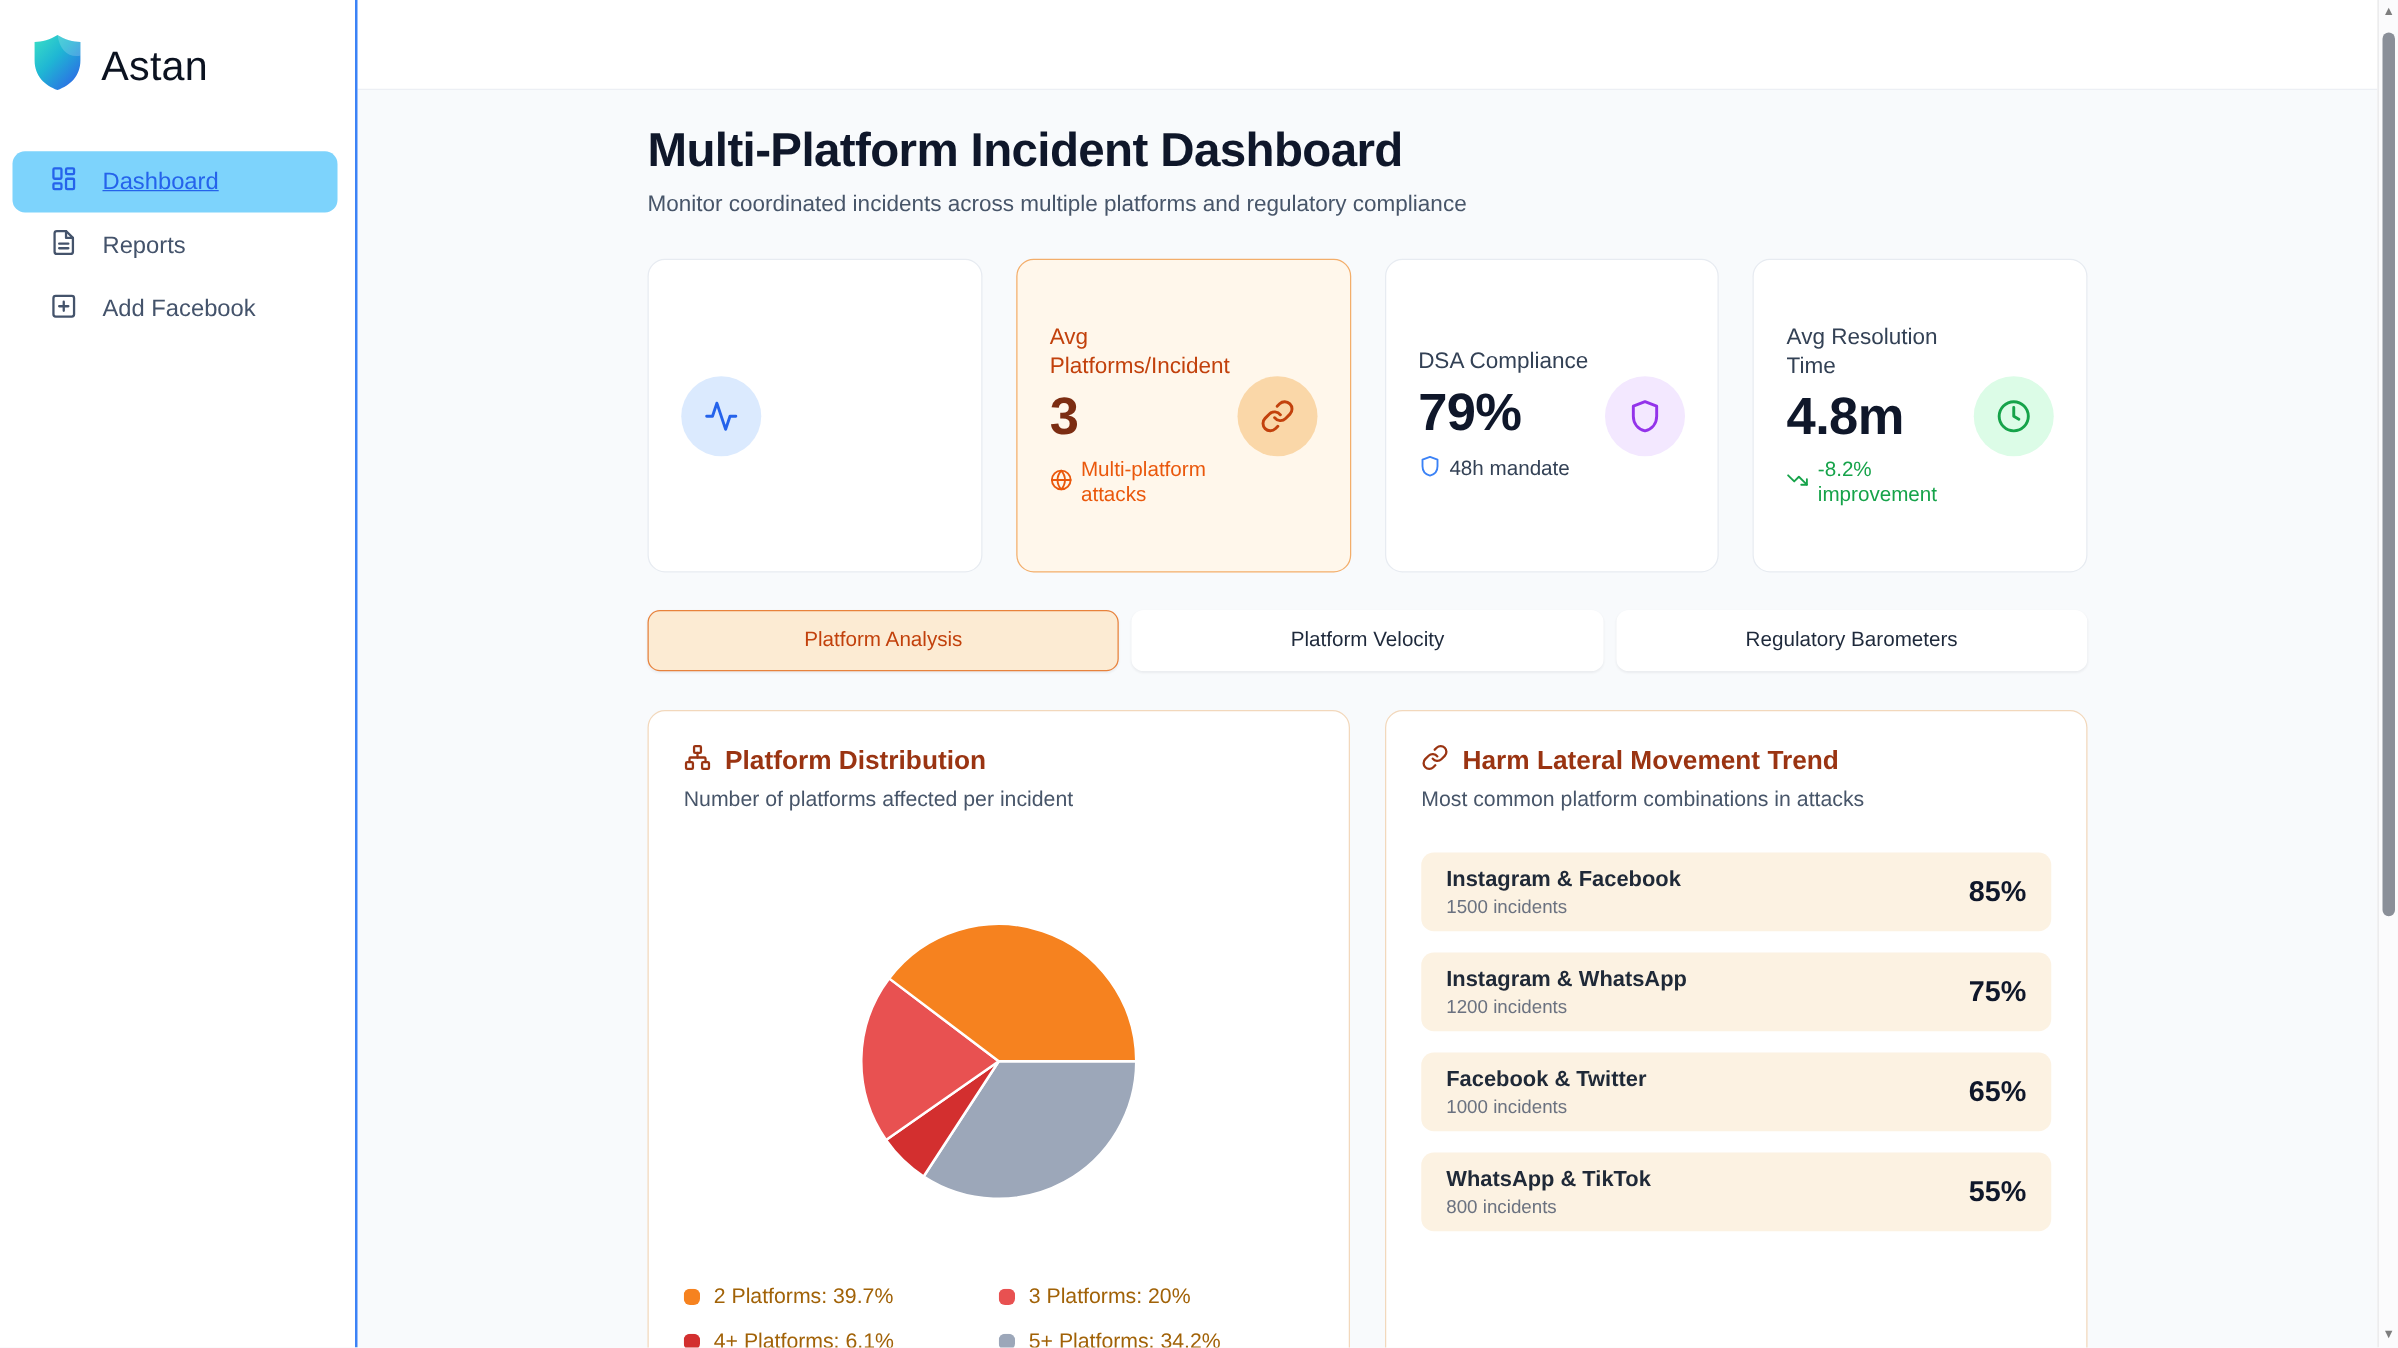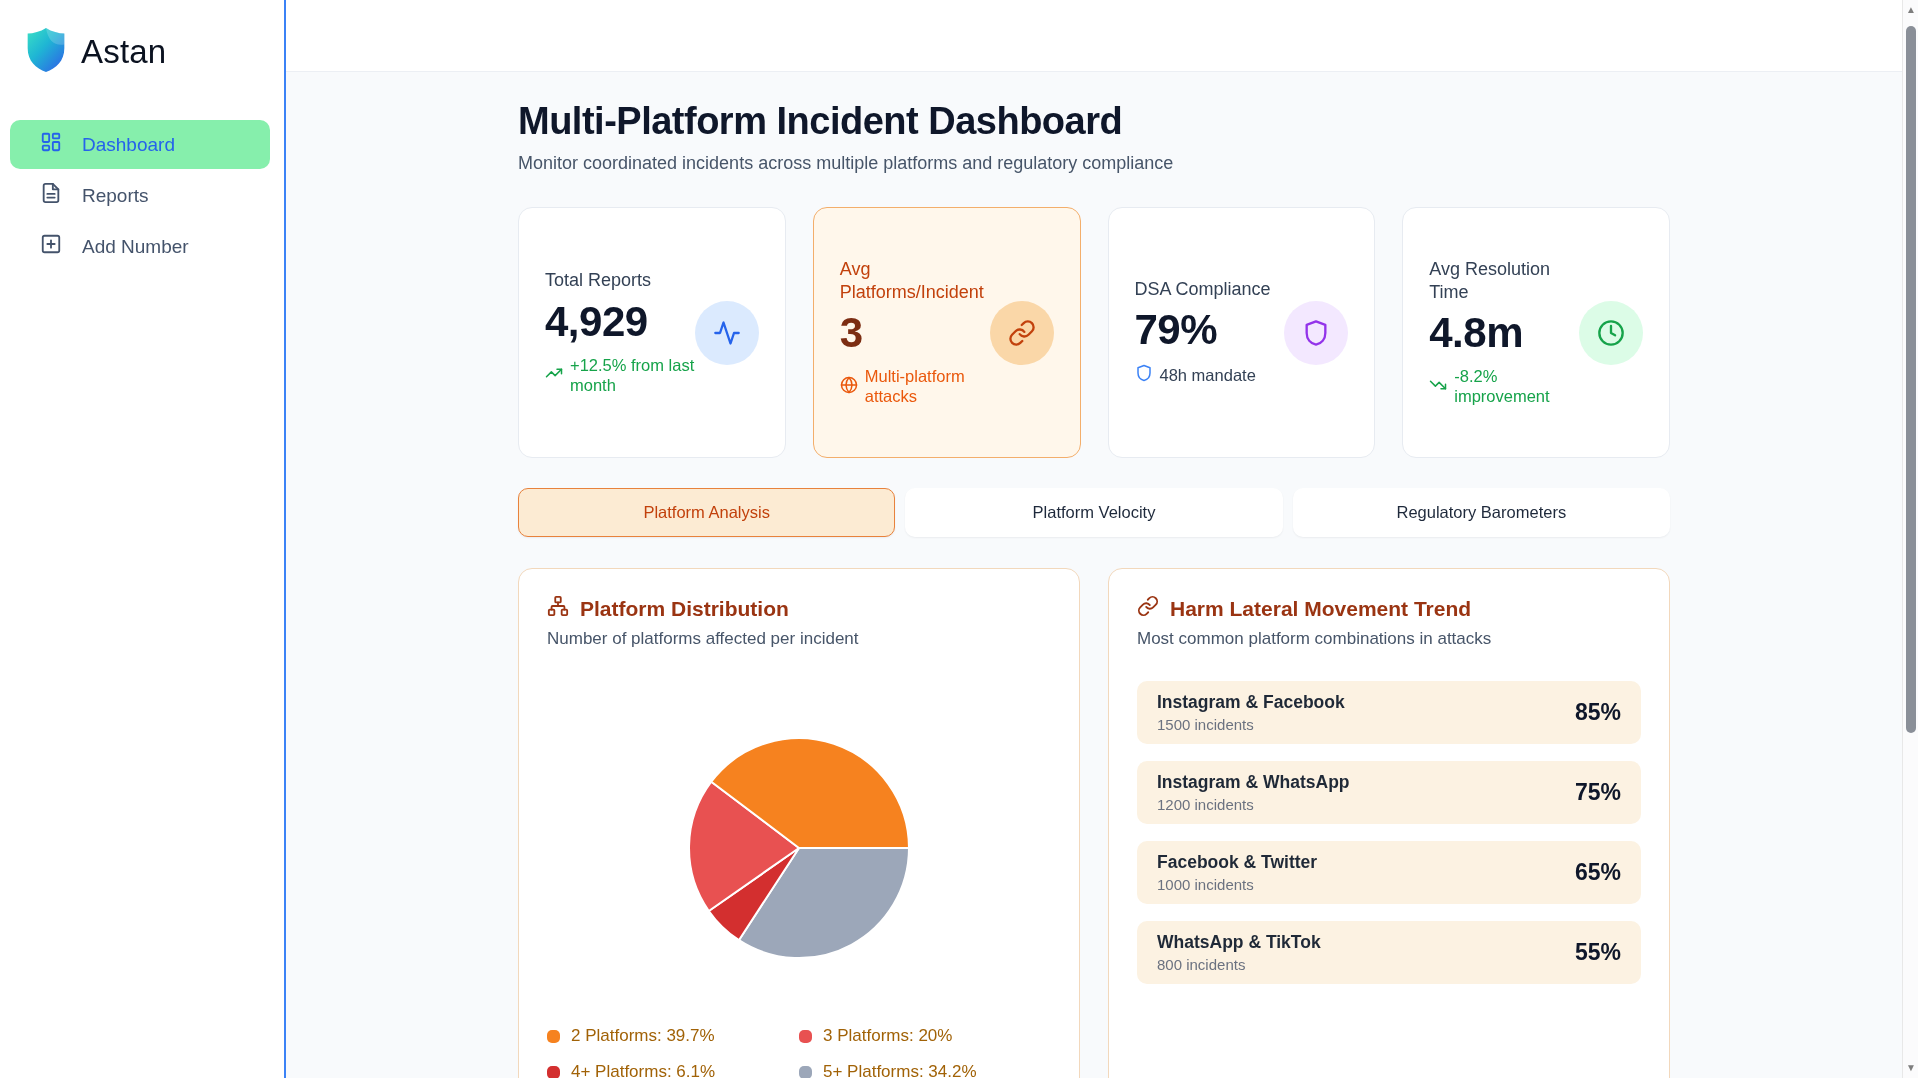--- a/index.html
+++ b/index.html
@@ -19,21 +19,21 @@
   
   .sidebar { position:absolute; left:0; top:0; width:286px; height:1078px;
     background:#FFFFFF; border-right:2px solid #3b82f6; z-index:10; }
   .logo-row { display:flex; align-items:center; gap:13px; padding:26px 24px 0 24px; }
   .logo-text { font-size:33px; font-weight:500; color:#0B1220; letter-spacing:.2px; }
   .nav { margin-top:42px; display:flex; flex-direction:column; gap:2px; }
   .nav-item { display:flex; align-items:center; gap:20px; height:49px;
     margin:0 14px 0 10px; padding-left:30px; border-radius:10px;
     font-size:19px; font-weight:500; color:#44536B; cursor:pointer; }
   .nav-item svg { flex:0 0 auto; }
-  .nav-item.active { background:#86efac; color:#2563EB; }
+  .nav-item.active { background:#7dd3fc; color:#2563EB;text-decoration:underline; }
   
   .main { position:absolute; left:286px; top:0; width:1616px; height:1078px; }
   .topstrip { height:72px; background:#FFFFFF; border-bottom:1px solid #ECEFF4; }
   .content { width:1152px; margin:0 auto; }
   .page-title { margin-top:28px; font-size:38px; font-weight:800; color:#0F172A; letter-spacing:-.5px; }
   .page-sub { margin-top:10px; font-size:18px; color:#475569; }
   
   .stats { margin-top:33px; display:grid; grid-template-columns:repeat(4,1fr); gap:27px; }
   .stat-card { background:#FFFFFF; border:1px solid #E7EBF1; border-radius:14px;
     height:251px; padding:0 26px; display:flex; align-items:center; justify-content:space-between; }
@@ -122,46 +122,33 @@
       <span>Reports</span>
     </div>
     <div class="nav-item">
       <span>
         <svg width="22" height="22" viewBox="0 0 24 24" fill="none" stroke="currentColor" stroke-width="2" stroke-linecap="round" stroke-linejoin="round">
           <rect x="3" y="3" width="18" height="18" rx="2"></rect>
             <path d="M8 12h8"></path>
             <path d="M12 8v8"></path>
         </svg>
       </span>
-      <span>Add Number</span>
+      <span>Add Facebook</span>
     </div>
   </nav>
 </aside>
 
 <div class="main">
   <div class="topstrip"></div>
   <div class="content">
     <h1 class="page-title">Multi-Platform Incident Dashboard</h1>
     <div class="page-sub">Monitor coordinated incidents across multiple platforms and regulatory compliance</div>
 
     <div class="stats">
       <div class="stat-card">
-        <div class="stat-left">
-          <div class="stat-label">Total Reports</div>
-          <div class="stat-value">4,929</div>
-          <div class="stat-change green">
-            <span>
-              <svg width="18" height="18" viewBox="0 0 24 24" fill="none" stroke="currentColor" stroke-width="2" stroke-linecap="round" stroke-linejoin="round">
-                <polyline points="22 7 13.5 15.5 8.5 10.5 2 17"></polyline>
-                  <polyline points="16 7 22 7 22 13"></polyline>
-              </svg>
-            </span>
-            <span>+12.5% from last month</span>
-          </div>
-        </div>
         <div class="icon-circle ic-blue">
           <svg width="28" height="28" viewBox="0 0 24 24" fill="none" stroke="currentColor" stroke-width="2" stroke-linecap="round" stroke-linejoin="round">
             <polyline points="22 12 18 12 15 21 9 3 6 12 2 12"></polyline>
           </svg>
         </div>
       </div>
 
       <div class="stat-card highlight">
         <div class="stat-left">
           <div class="stat-label">Avg Platforms/Incident</div>

